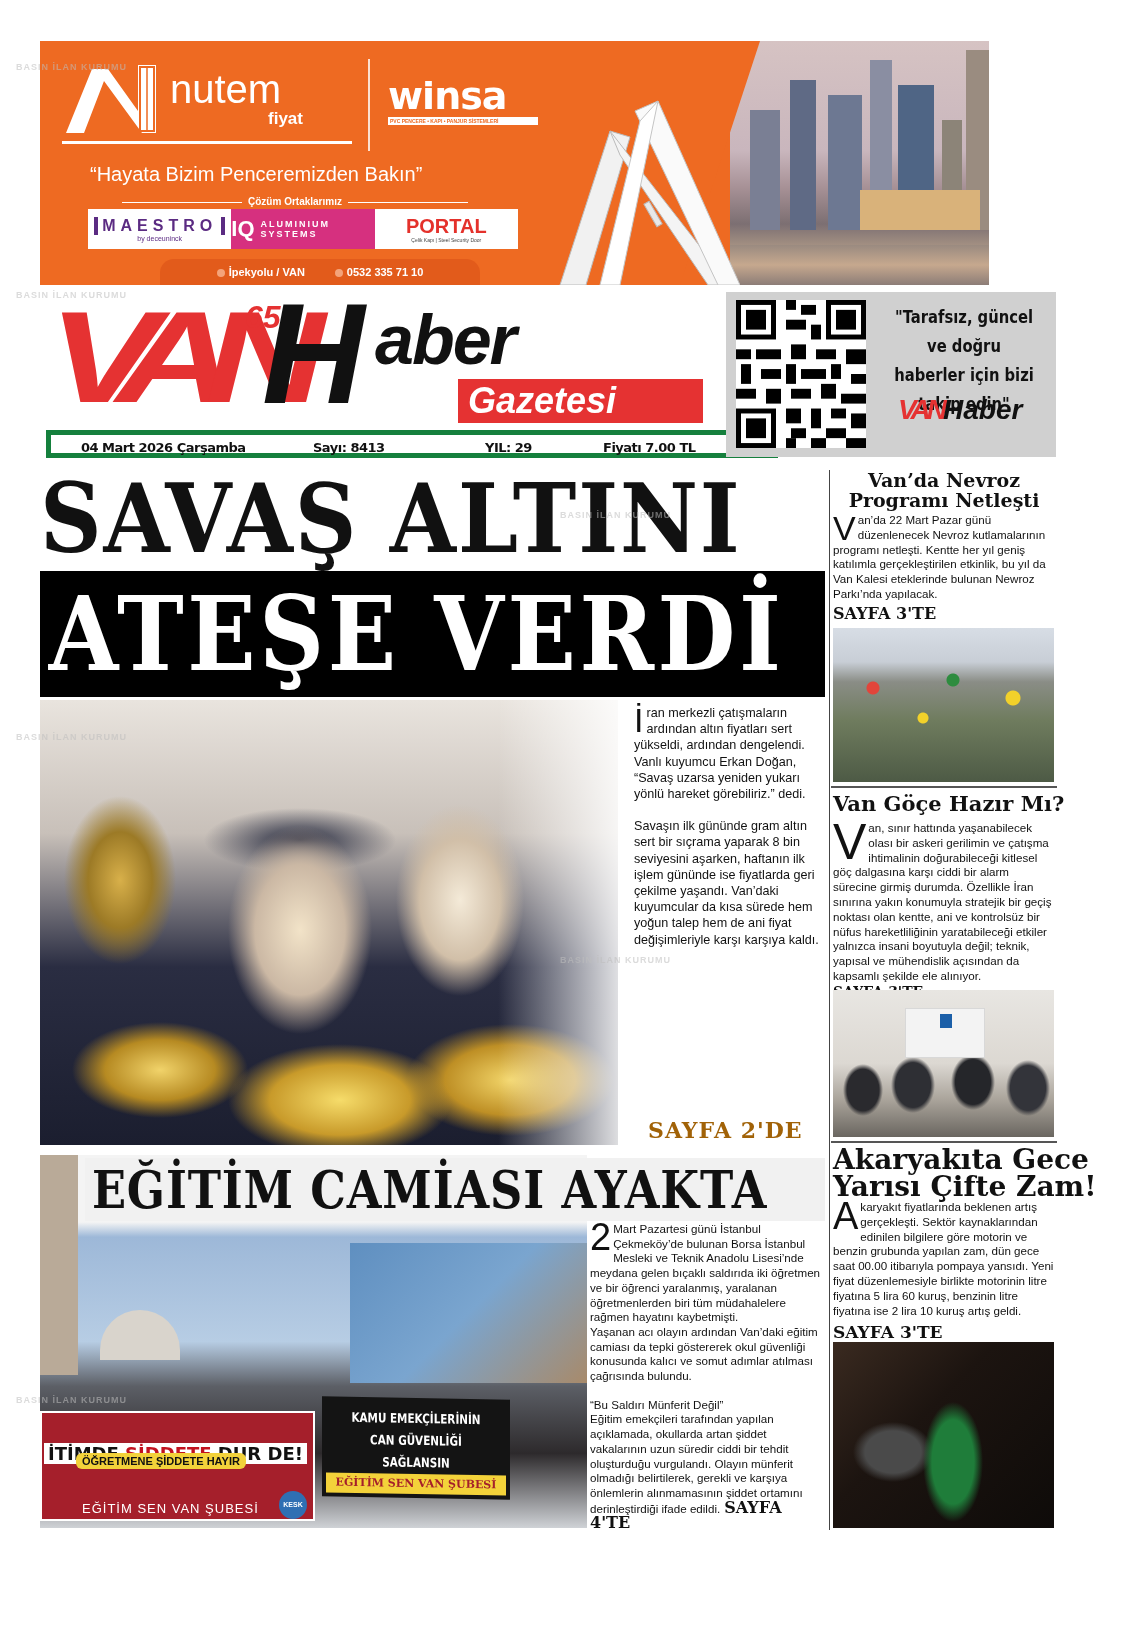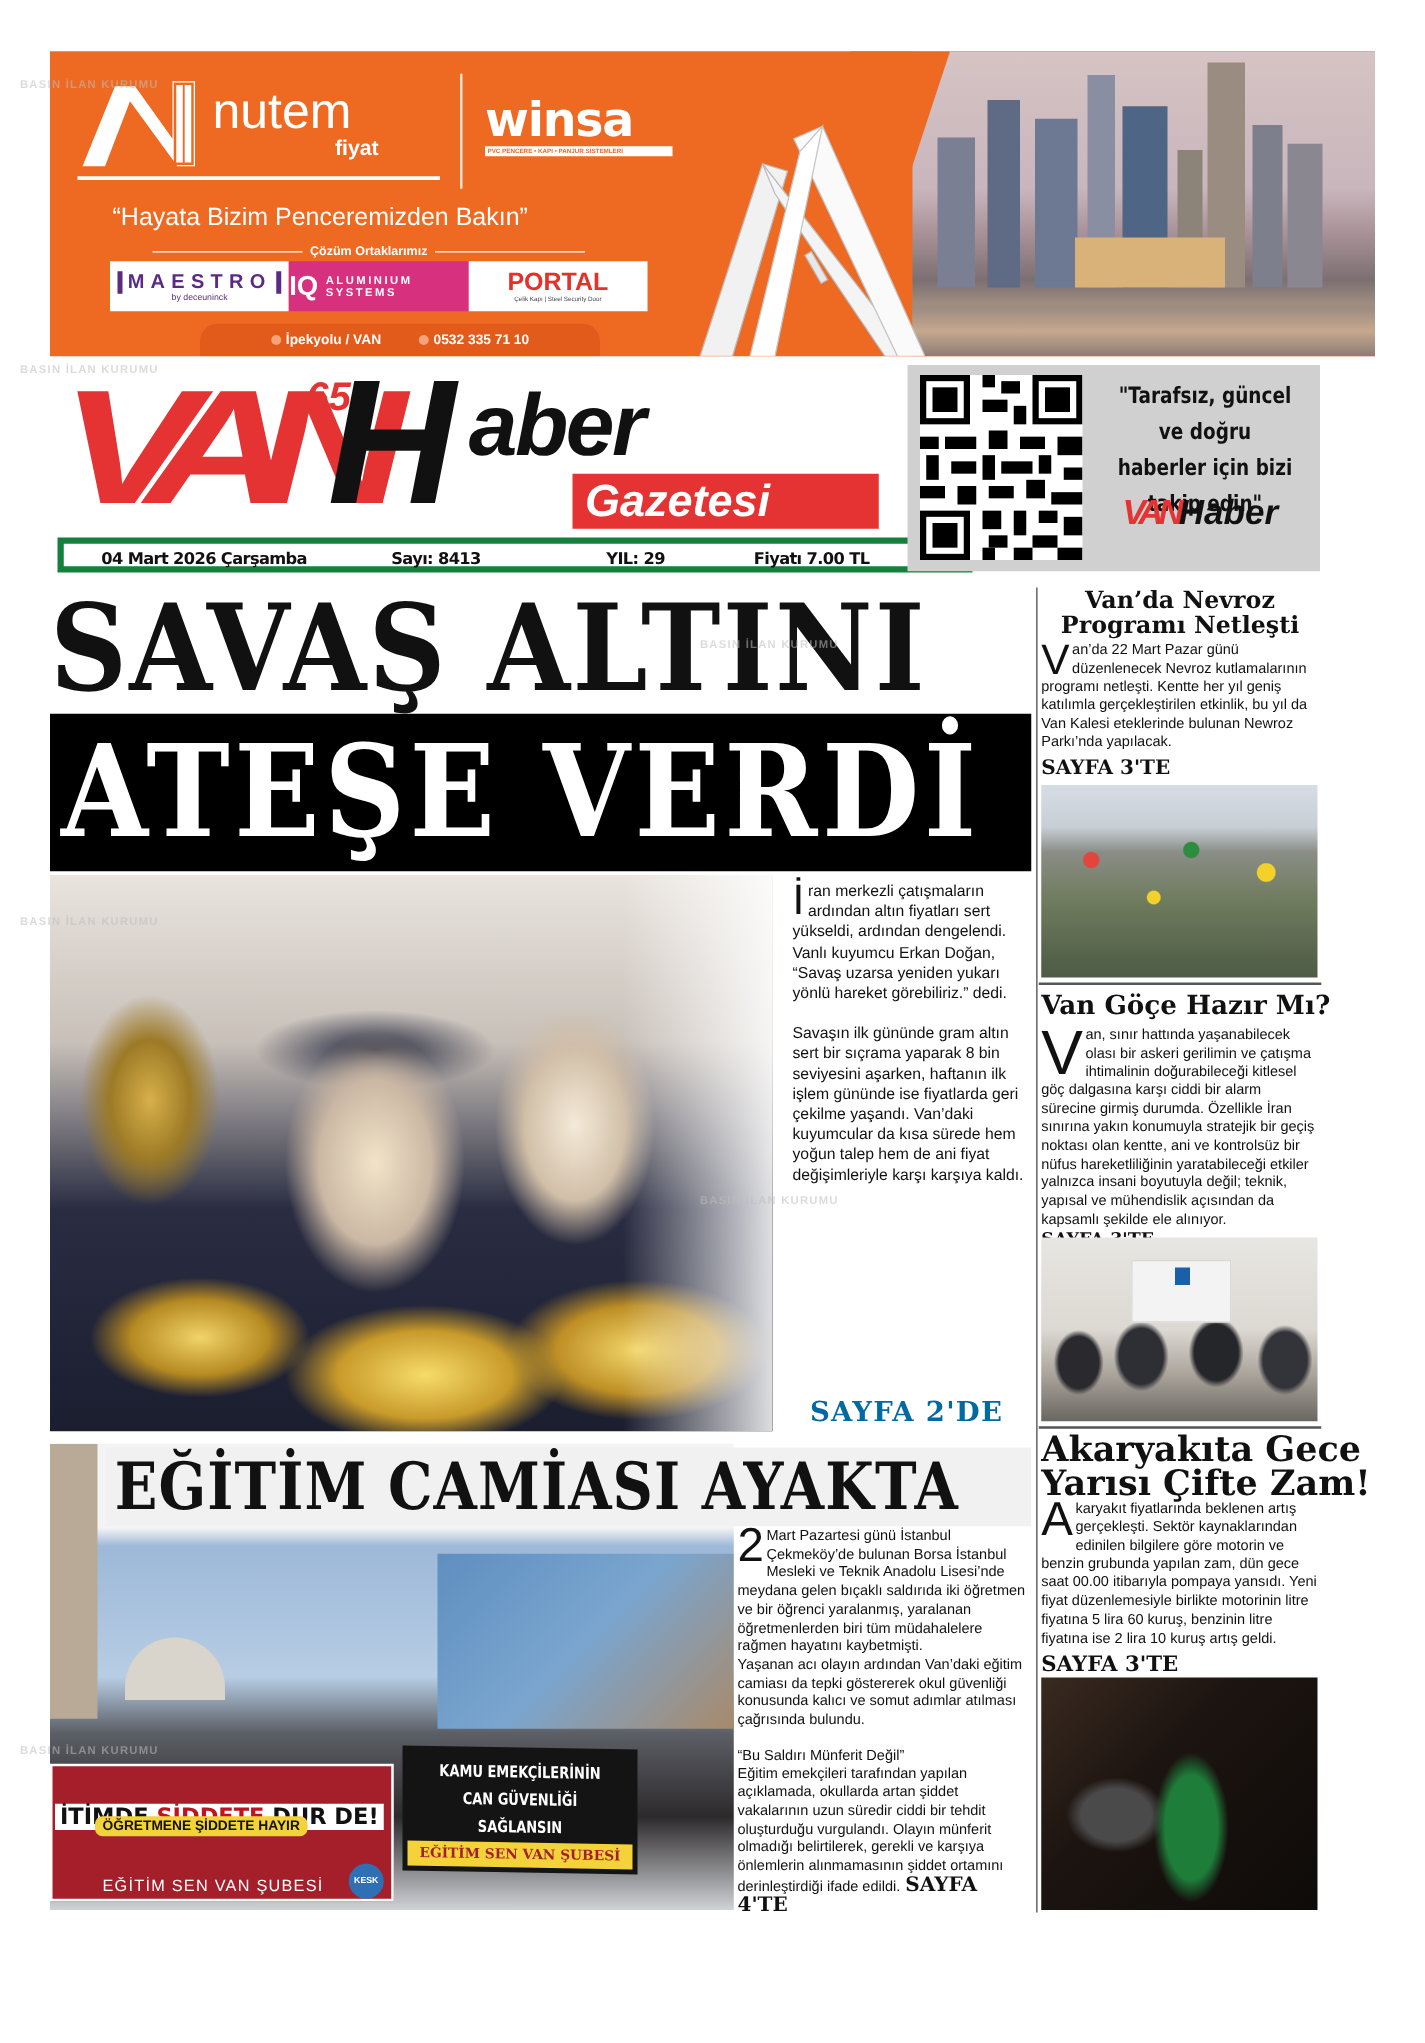--- a/index.html
+++ b/index.html
@@ -1,20 +1,20 @@
 <!DOCTYPE html>
 <html><head>
 <meta charset="utf-8">
 <style>
   * { box-sizing: border-box; margin: 0; padding: 0; }
   html, body { width: 1140px; height: 1634px; background: #ffffff; overflow: hidden; }
   body { position: relative; font-family: "Liberation Sans", sans-serif; color: #111; }
 
   
-  .ad { position: absolute; left: 40px; top: 41px; width: 1060px; height: 244px; background: #ee6a22; overflow: hidden; }
+  .ad { position: absolute; left: 40px; top: 41px; width: 949px; height: 244px; background: #ee6a22; overflow: hidden; }
   .ad-city { position: absolute; left: 690px; top: 0; width: 370px; height: 244px;
     background: linear-gradient(180deg, #d6c3c3 0%, #c9b6bd 45%, #a79196 60%, #7c6f72 75%, #b6a08a 88%, #8a7a70 100%); }
   .ad-diag { position: absolute; left: 640px; top: 0; width: 0; height: 0; border-top: 244px solid #ee6a22; border-right: 80px solid transparent; }
   .bld { position: absolute; bottom: 55px; background: #6d7892; }
   .ad-water { position: absolute; left: 690px; bottom: 0; width: 370px; height: 40px; background: linear-gradient(180deg,#9a8a80,#c6a88e,#8c7d77); }
   .ad-window { position: absolute; left: 500px; top: 30px; width: 200px; height: 214px; }
   .nutem-logo { position: absolute; left: 22px; top: 18px; width: 300px; height: 80px; }
   .nutem-N { position: absolute; left: 0; top: 0; width: 96px; height: 76px; }
   .nutem-word { position: absolute; left: 108px; top: 10px; font-size: 40px; color: #fff; letter-spacing: 0px; line-height: 40px; }
   .nutem-group { position: absolute; left: 206px; top: 50px; font-size: 17px; color: #fff; font-weight: bold; }
@@ -75,21 +75,21 @@
       radial-gradient(ellipse 80px 120px at 420px 200px, #f4ead8 0%, #d1bfa8 50%, transparent 80%),
       radial-gradient(ellipse 120px 40px at 260px 140px, #20253b 0%, transparent 80%),
       linear-gradient(180deg, #e9e4de 0%, #c8c0b9 30%, #2a2d42 60%, #1b1e2f 100%);
   }
   .gold-img:after { content: ""; position: absolute; right: 0; top: 0; width: 120px; height: 100%; background: linear-gradient(90deg, transparent, rgba(255,255,255,0.85)); }
 
   
   .lead-text { position: absolute; left: 634px; top: 705px; width: 192px; font-size: 12.6px; line-height: 16.2px; color: #111; }
   .lead-text p { margin-bottom: 16px; }
   .dropcap-I { float: left; font-size: 34px; line-height: 30px; margin-right: 3px; font-weight: normal; }
-  .lead-more { position: absolute; left: 648px; top: 1117px; font-family: "DejaVu Serif", serif; font-weight: bold; font-size: 22px; line-height: 26px; color: #0369a1; letter-spacing: 1px; }
+  .lead-more { position: absolute; left: 648px; top: 1117px; font-family: "DejaVu Serif", serif; font-weight: bold; font-size: 22px; line-height: 26px; color: #a16207; letter-spacing: 1px; }
 
   
   .sidebar-rule { position: absolute; left: 829px; top: 470px; width: 1px; height: 1060px; background: #444; }
   .side-story { position: absolute; left: 833px; width: 222px; }
   .side-title { font-family: "DejaVu Serif", serif; font-weight: bold; color: #111; text-align: center; white-space: nowrap; }
   .side-body { font-size: 11.6px; line-height: 14.8px; color: #111; }
   .side-dropcap { float: left; font-size: 42px; line-height: 34px; margin-right: 2px; margin-top: 1px; }
   .side-more { font-family: "DejaVu Serif", serif; font-weight: bold; font-size: 16px; line-height: 20px; color: #111; }
   .hrule { position: absolute; left: 831px; width: 226px; height: 2px; background: #555; }
 

